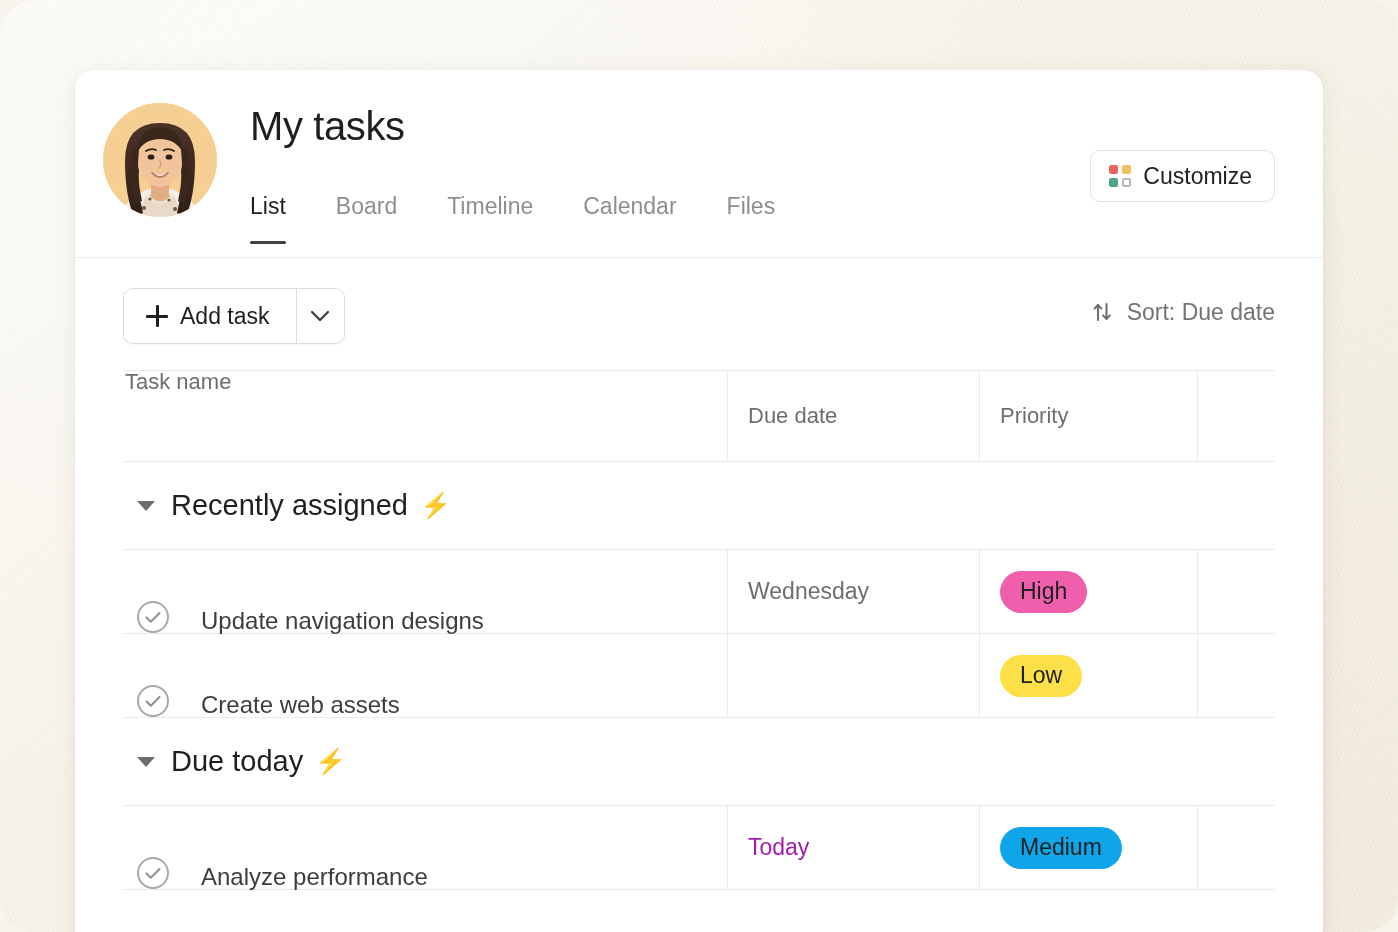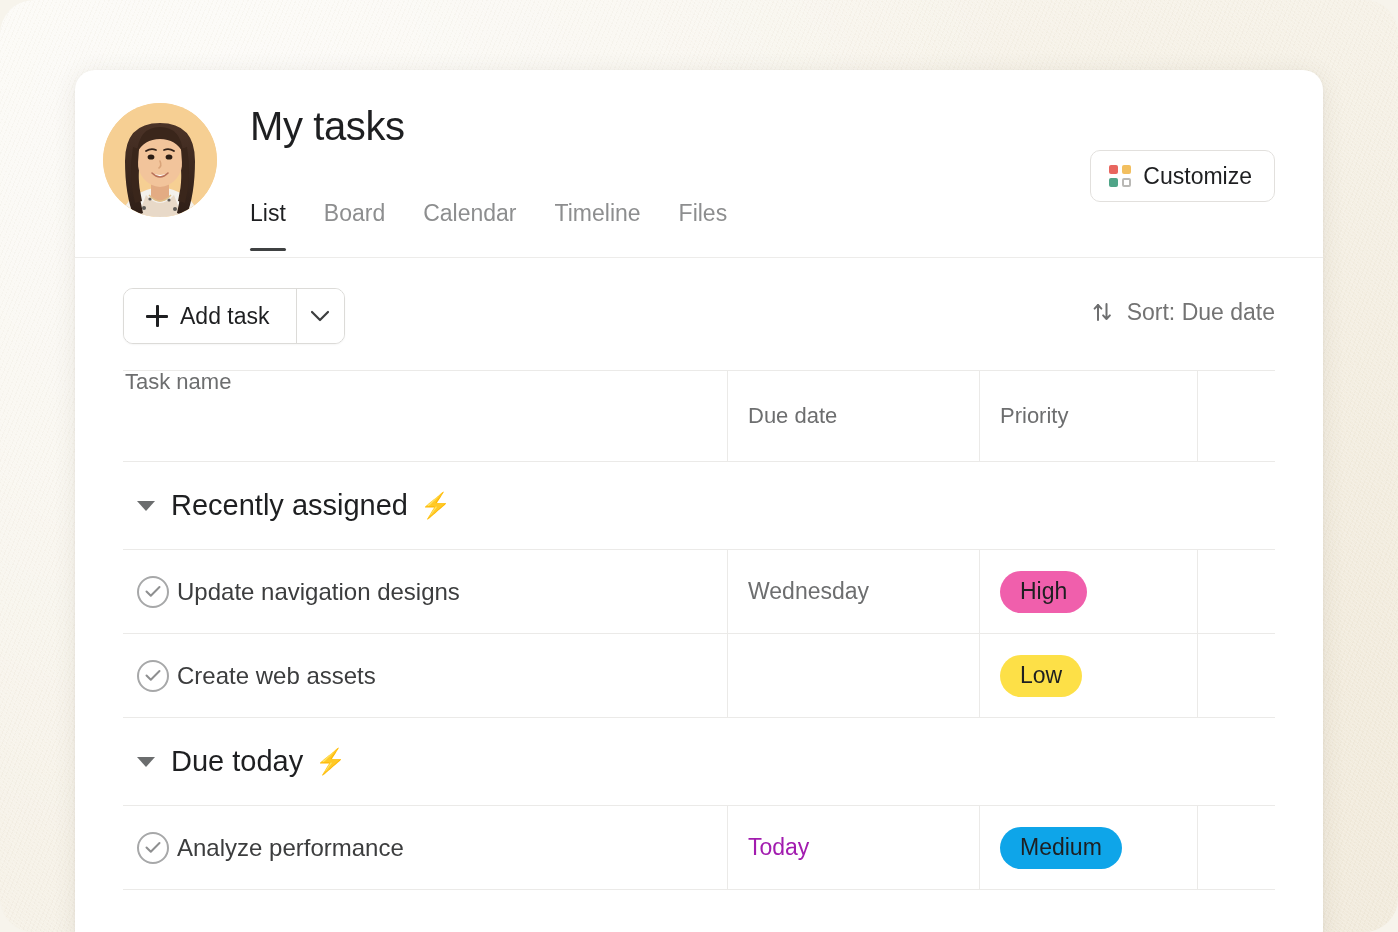--- a/index.html
+++ b/index.html
@@ -83,22 +83,22 @@
     color: #1e1f21;
     letter-spacing: -0.4px;
     line-height: 1;
   }
 
   .tabs {
     position: absolute;
     left: 175px;
     top: 125px;
     display: flex;
-    align-items: center;
-    gap: 0;
+    align-items: flex-start;
+    gap: 12px;
     height: 63px;
   }
   .tab {
     font-size: 23px;
     color: #8d8e8f;
     padding: 0 19px 26px 19px;
     position: relative;
     cursor: pointer;
     line-height: 1;
     white-space: nowrap;
@@ -234,21 +234,21 @@
   }
   .bolt { font-size: 25px; line-height: 1; }
 
   .task-row {
     display: flex;
     height: 84px;
     border-bottom: 1px solid #ebeae8;
     align-items: stretch;
   }
   .task-row .col-task {
-    display: flex; align-items: center; gap: 8px; padding-left: 14px;
+    display: flex; align-items: flex-end; gap: 32px; padding-left: 14px;
   }
   .check-circle {
     width: 32px; height: 32px; flex: 0 0 auto;
     border: 2px solid #a7a8a9; border-radius: 50%;
     display: flex; align-items: center; justify-content: center;
     cursor: pointer;
   }
   .task-name { font-size: 24px; color: #3c3d3e; line-height: 1; }
 
   .due-text { font-size: 23px; color: #6d6e6f; line-height: 1; }
@@ -323,22 +323,22 @@
       </svg>
     </div>
 
     <div class="title-block">
       <div class="page-title">My tasks</div>
     </div>
 
     <div class="tabs">
       <div class="tab active">List</div>
       <div class="tab">Board</div>
+      <div class="tab">Timeline</div>
       <div class="tab">Calendar</div>
-      <div class="tab">Timeline</div>
       <div class="tab">Files</div>
     </div>
 
     <div class="customize-btn">
       <span class="grid-icon">
         <i id="sw0" style="background: rgb(232, 102, 95);"></i>
           <i id="sw1" style="background: rgb(242, 191, 95);"></i>
           <i id="sw2" style="background: rgb(79, 165, 136);"></i>
           <i id="sw3" style="background: transparent; border: 2px solid rgb(185, 184, 181);"></i>
       </span>

